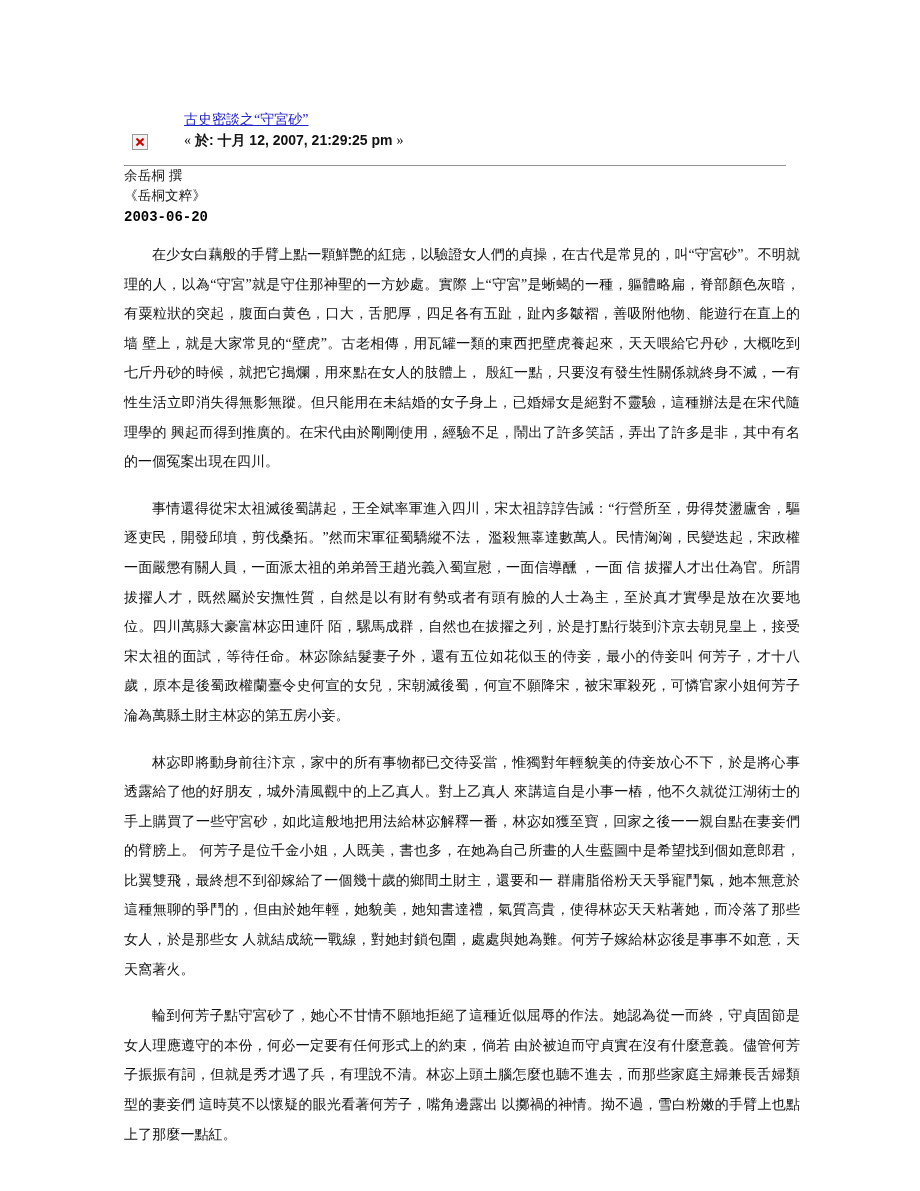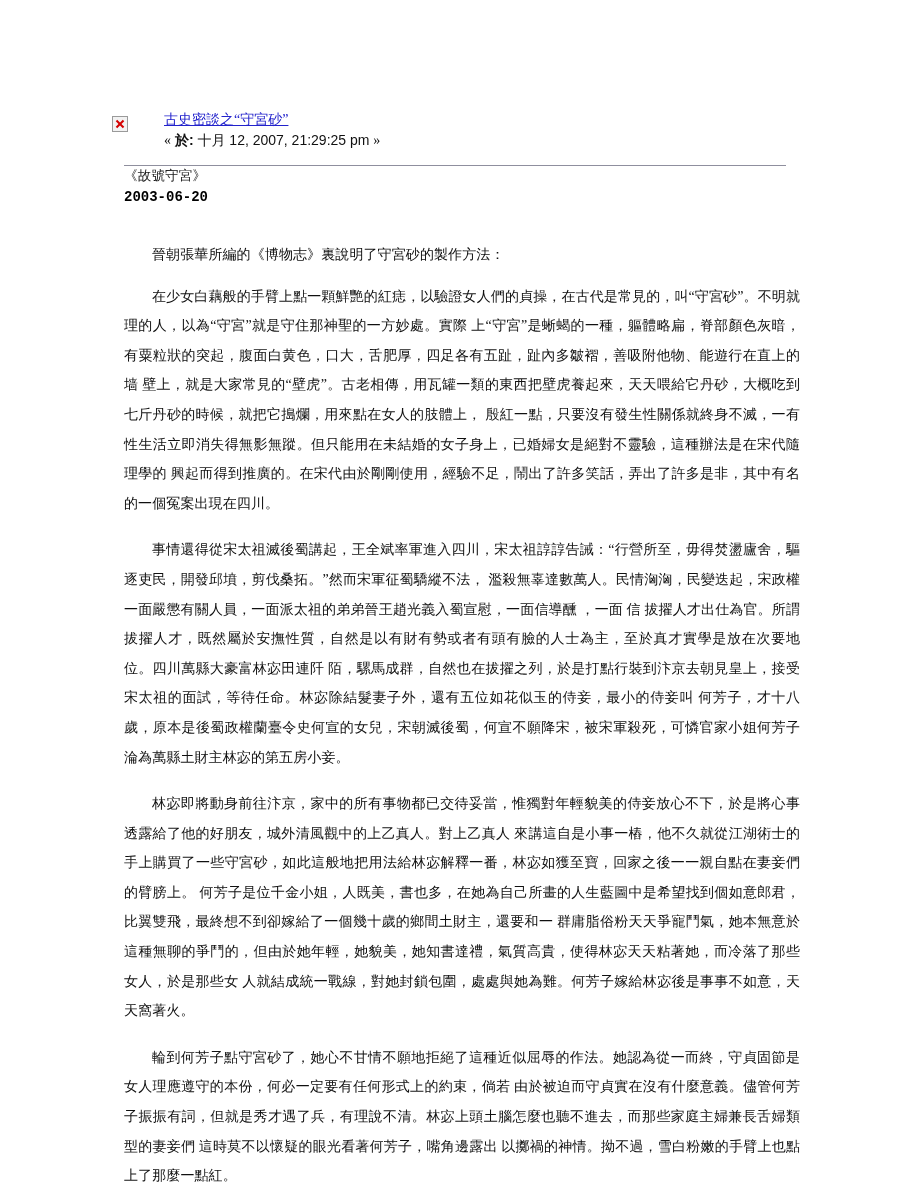--- a/index.html
+++ b/index.html
@@ -19,25 +19,25 @@
   .page {
     position: relative;
     width: 920px;
     height: 1191px;
     box-sizing: border-box;
   }
 
   
   .post-header {
     position: absolute;
-    left: 112px;
+    left: 132px;
     top: 108px;
     width: 680px;
     display: flex;
-    align-items: flex-start;
+    align-items: flex-end;
   }
   .avatar-cell {
     width: 52px;
     flex: 0 0 52px;
     padding-top: 8px;
   }
   .broken-image {
     width: 14px;
     height: 14px;
     border: 1px solid #9a9a9a;
@@ -80,21 +80,21 @@
     white-space: nowrap;
   }
   .guillemet {
     font-family: "Liberation Serif", "DejaVu Serif", serif;
     font-size: 14px;
   }
   .date-label {
     font-weight: bold;
   }
   .date-value {
-    font-weight: normal;
+    font-weight: bold;
   }
 
   
   .separator {
     position: absolute;
     left: 124px;
     top: 157px;
     width: 662px;
     height: 1px;
     background: #8f8f9e;
@@ -159,26 +159,26 @@
         <span class="date-label">於:</span>
         <span class="date-value">十月 12, 2007, 21:29:25 pm</span>
         <span class="guillemet">»</span>
       </div>
     </div>
   </div>
 
   <hr class="separator">
 
   <div class="byline">
-    <div class="byline-line">《故號守宮》</div>
+    <div class="byline-line">余岳桐 撰</div>
+    <div class="byline-line">《岳桐文粹》</div>
     <div class="byline-date">2003-06-20</div>
   </div>
 
   <div class="article">
-    <p class="para tight">晉朝張華所編的《博物志》裏說明了守宮砂的製作方法：</p>
     <p class="para">在少女白藕般的手臂上點一顆鮮艷的紅痣，以驗證女人們的貞操，在古代是常見的，叫“守宮砂”。不明就理的人，以為“守宮”就是守住那神聖的一方妙處。實際 上“守宮”是蜥蝎的一種，軀體略扁，脊部顏色灰暗，有粟粒狀的突起，腹面白黄色，口大，舌肥厚，四足各有五趾，趾內多皺褶，善吸附他物、能遊行在直上的墙 壁上，就是大家常見的“壁虎”。古老相傳，用瓦罐一類的東西把壁虎養起來，天天喂給它丹砂，大概吃到七斤丹砂的時候，就把它搗爛，用來點在女人的肢體上， 殷紅一點，只要沒有發生性關係就終身不滅，一有性生活立即消失得無影無蹤。但只能用在未結婚的女子身上，已婚婦女是絕對不靈驗，這種辦法是在宋代隨理學的 興起而得到推廣的。在宋代由於剛剛使用，經驗不足，鬧出了許多笑話，弄出了許多是非，其中有名的一個冤案出現在四川。</p>
     <p class="para">事情還得從宋太祖滅後蜀講起，王全斌率軍進入四川，宋太祖諄諄告誡：“行營所至，毋得焚盪廬舍，驅逐吏民，開發邱墳，剪伐桑拓。”然而宋軍征蜀驕縱不法， 濫殺無辜達數萬人。民情洶洶，民變迭起，宋政權一面嚴懲有關人員，一面派太祖的弟弟晉王趙光義入蜀宣慰，一面信導醺 ，一面 信 拔擢人才出仕為官。所謂拔擢人才，既然屬於安撫性質，自然是以有財有勢或者有頭有臉的人士為主，至於真才實學是放在次要地位。四川萬縣大豪富林宓田連阡 陌，騾馬成群，自然也在拔擢之列，於是打點行裝到汴京去朝見皇上，接受宋太祖的面試，等待任命。林宓除結髮妻子外，還有五位如花似玉的侍妾，最小的侍妾叫 何芳子，才十八歲，原本是後蜀政權蘭臺令史何宣的女兒，宋朝滅後蜀，何宣不願降宋，被宋軍殺死，可憐官家小姐何芳子淪為萬縣土財主林宓的第五房小妾。</p>
     <p class="para">林宓即將動身前往汴京，家中的所有事物都已交待妥當，惟獨對年輕貌美的侍妾放心不下，於是將心事透露給了他的好朋友，城外清風觀中的上乙真人。對上乙真人 來講這自是小事一樁，他不久就從江湖術士的手上購買了一些守宮砂，如此這般地把用法給林宓解釋一番，林宓如獲至寶，回家之後一一親自點在妻妾們的臂膀上。 何芳子是位千金小姐，人既美，書也多，在她為自己所畫的人生藍圖中是希望找到個如意郎君，比翼雙飛，最終想不到卻嫁給了一個幾十歲的鄉間土財主，還要和一 群庸脂俗粉天天爭寵鬥氣，她本無意於這種無聊的爭鬥的，但由於她年輕，她貌美，她知書達禮，氣質高貴，使得林宓天天粘著她，而冷落了那些女人，於是那些女 人就結成統一戰線，對她封鎖包圍，處處與她為難。何芳子嫁給林宓後是事事不如意，天天窩著火。</p>
     <p class="para">輪到何芳子點守宮砂了，她心不甘情不願地拒絕了這種近似屈辱的作法。她認為從一而終，守貞固節是女人理應遵守的本份，何必一定要有任何形式上的約束，倘若 由於被迫而守貞實在沒有什麼意義。儘管何芳子振振有詞，但就是秀才遇了兵，有理說不清。林宓上頭土腦怎麼也聽不進去，而那些家庭主婦兼長舌婦類型的妻妾們 這時莫不以懷疑的眼光看著何芳子，嘴角邊露出 以擲禍的神情。拗不過，雪白粉嫩的手臂上也點上了那麼一點紅。</p>
 
   </div>
 
 </div>
 
 </body></html>

